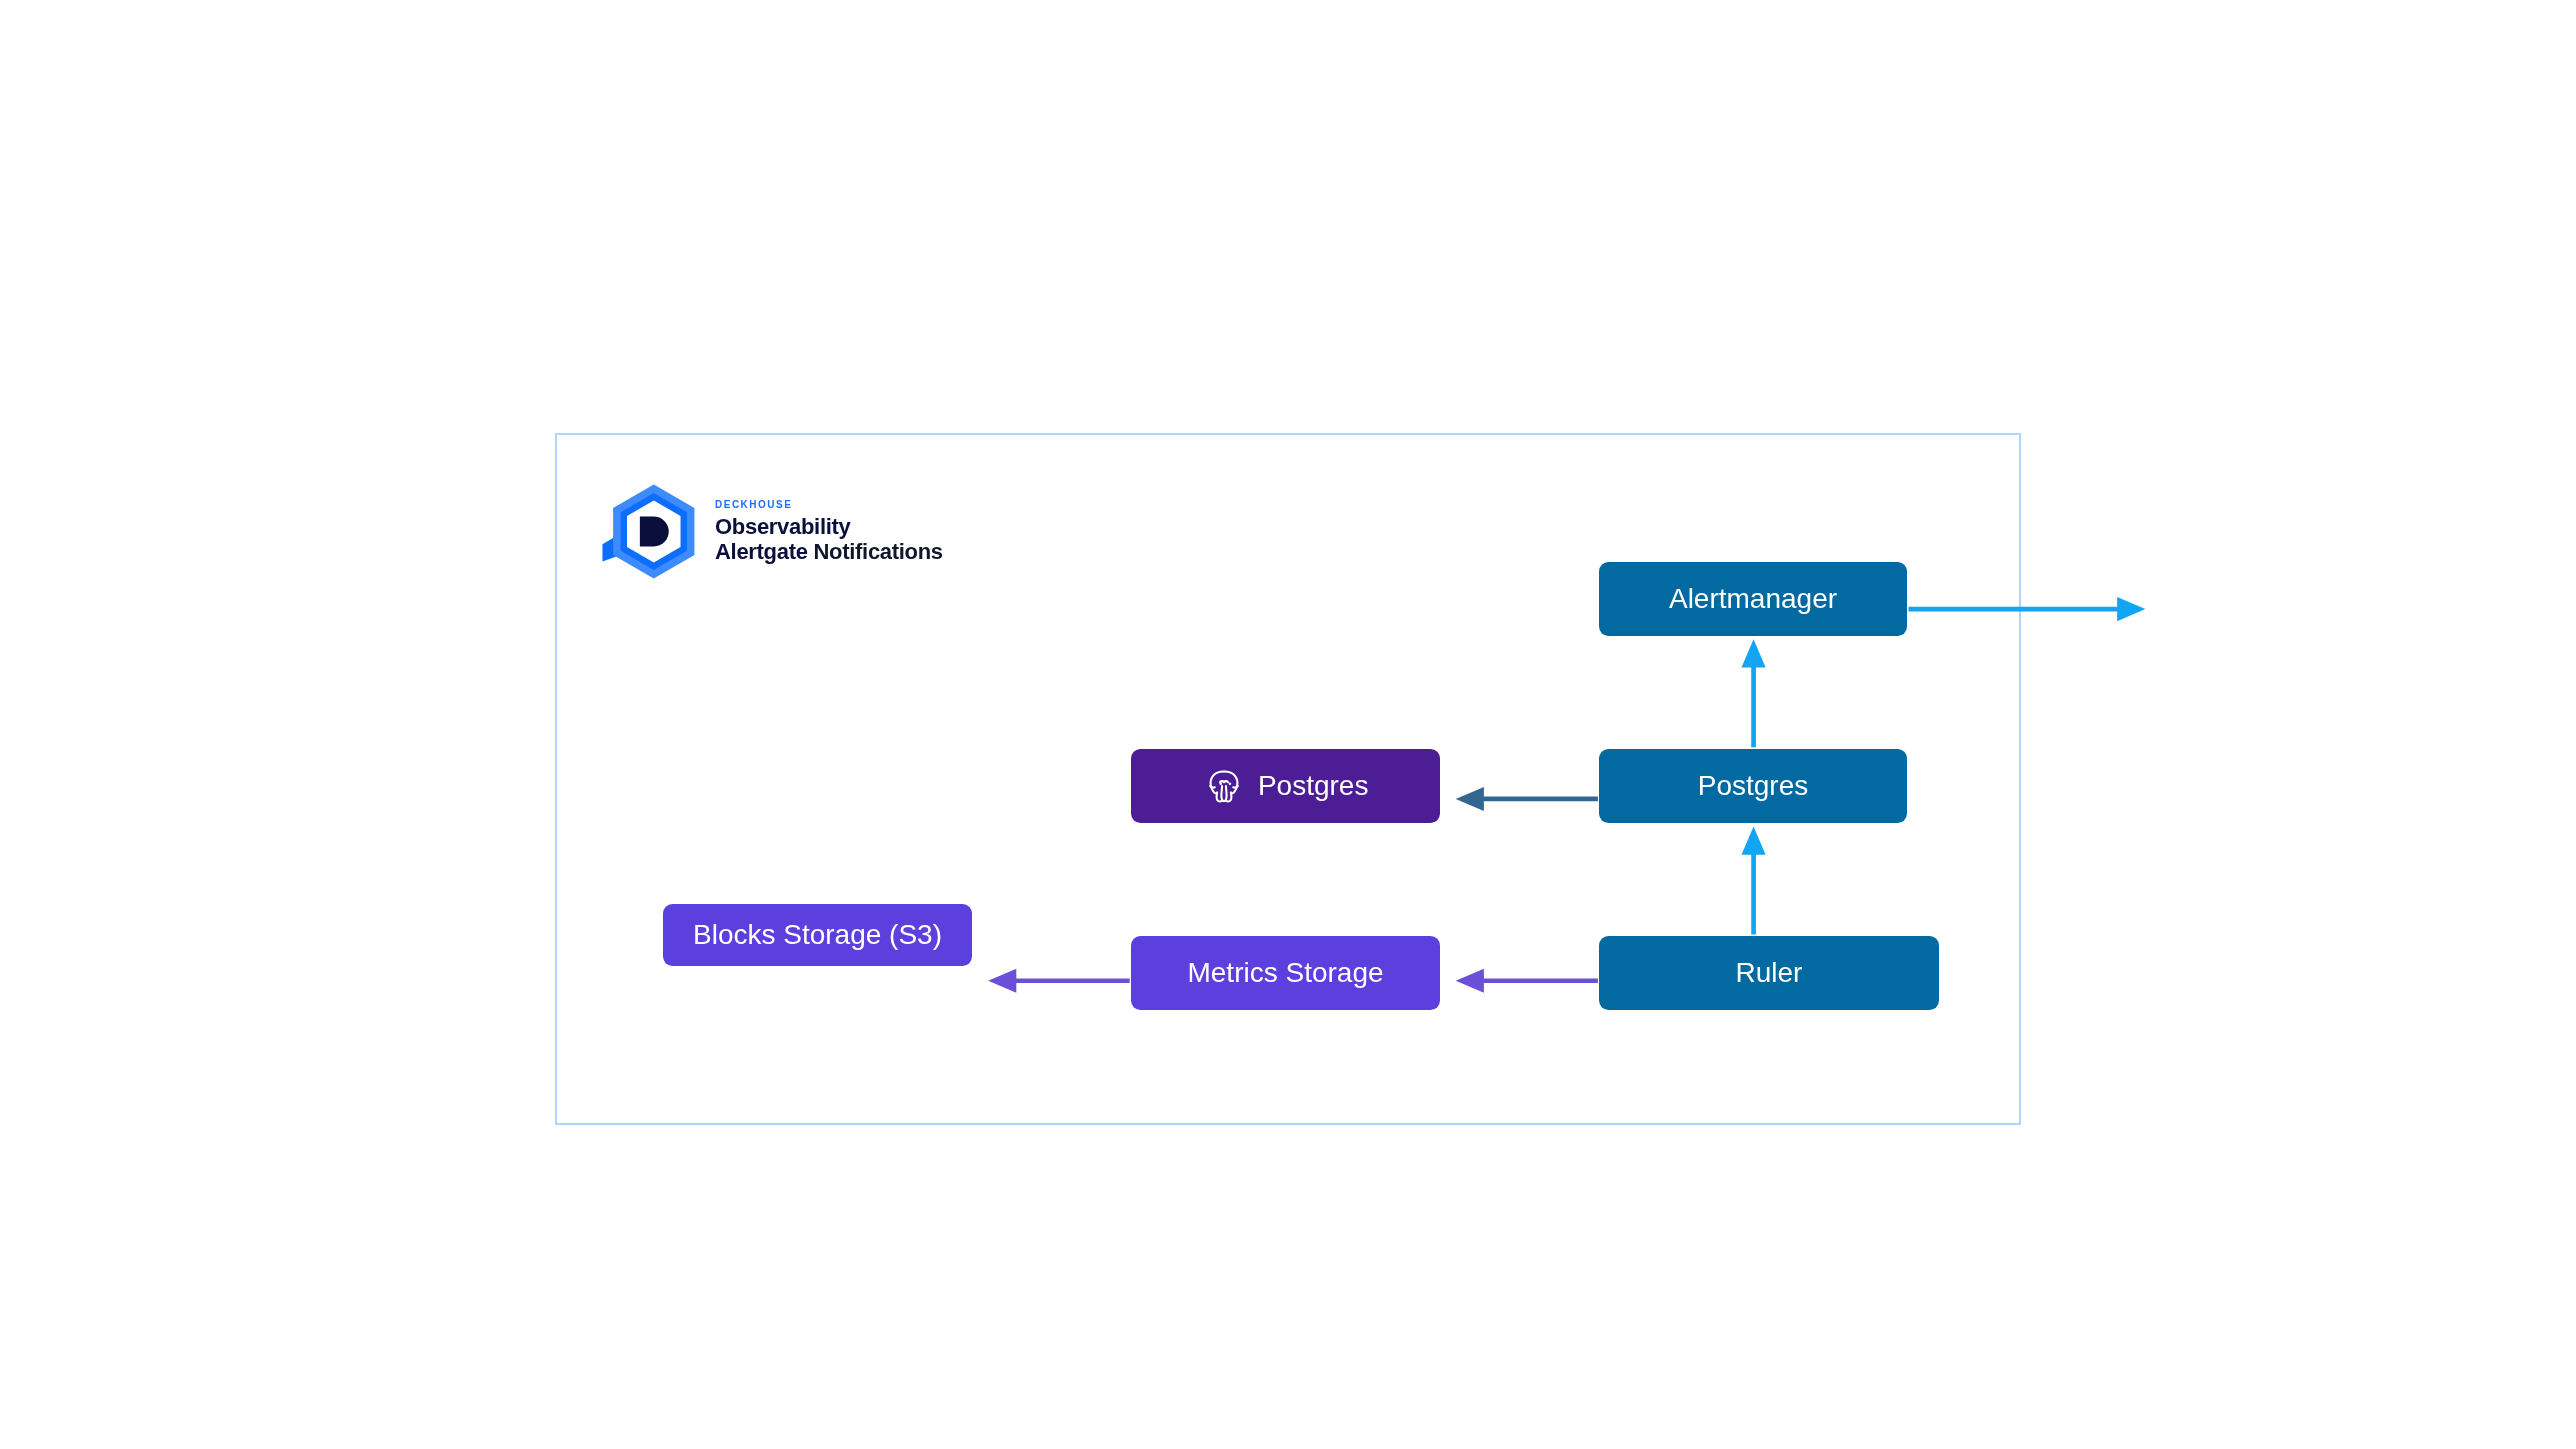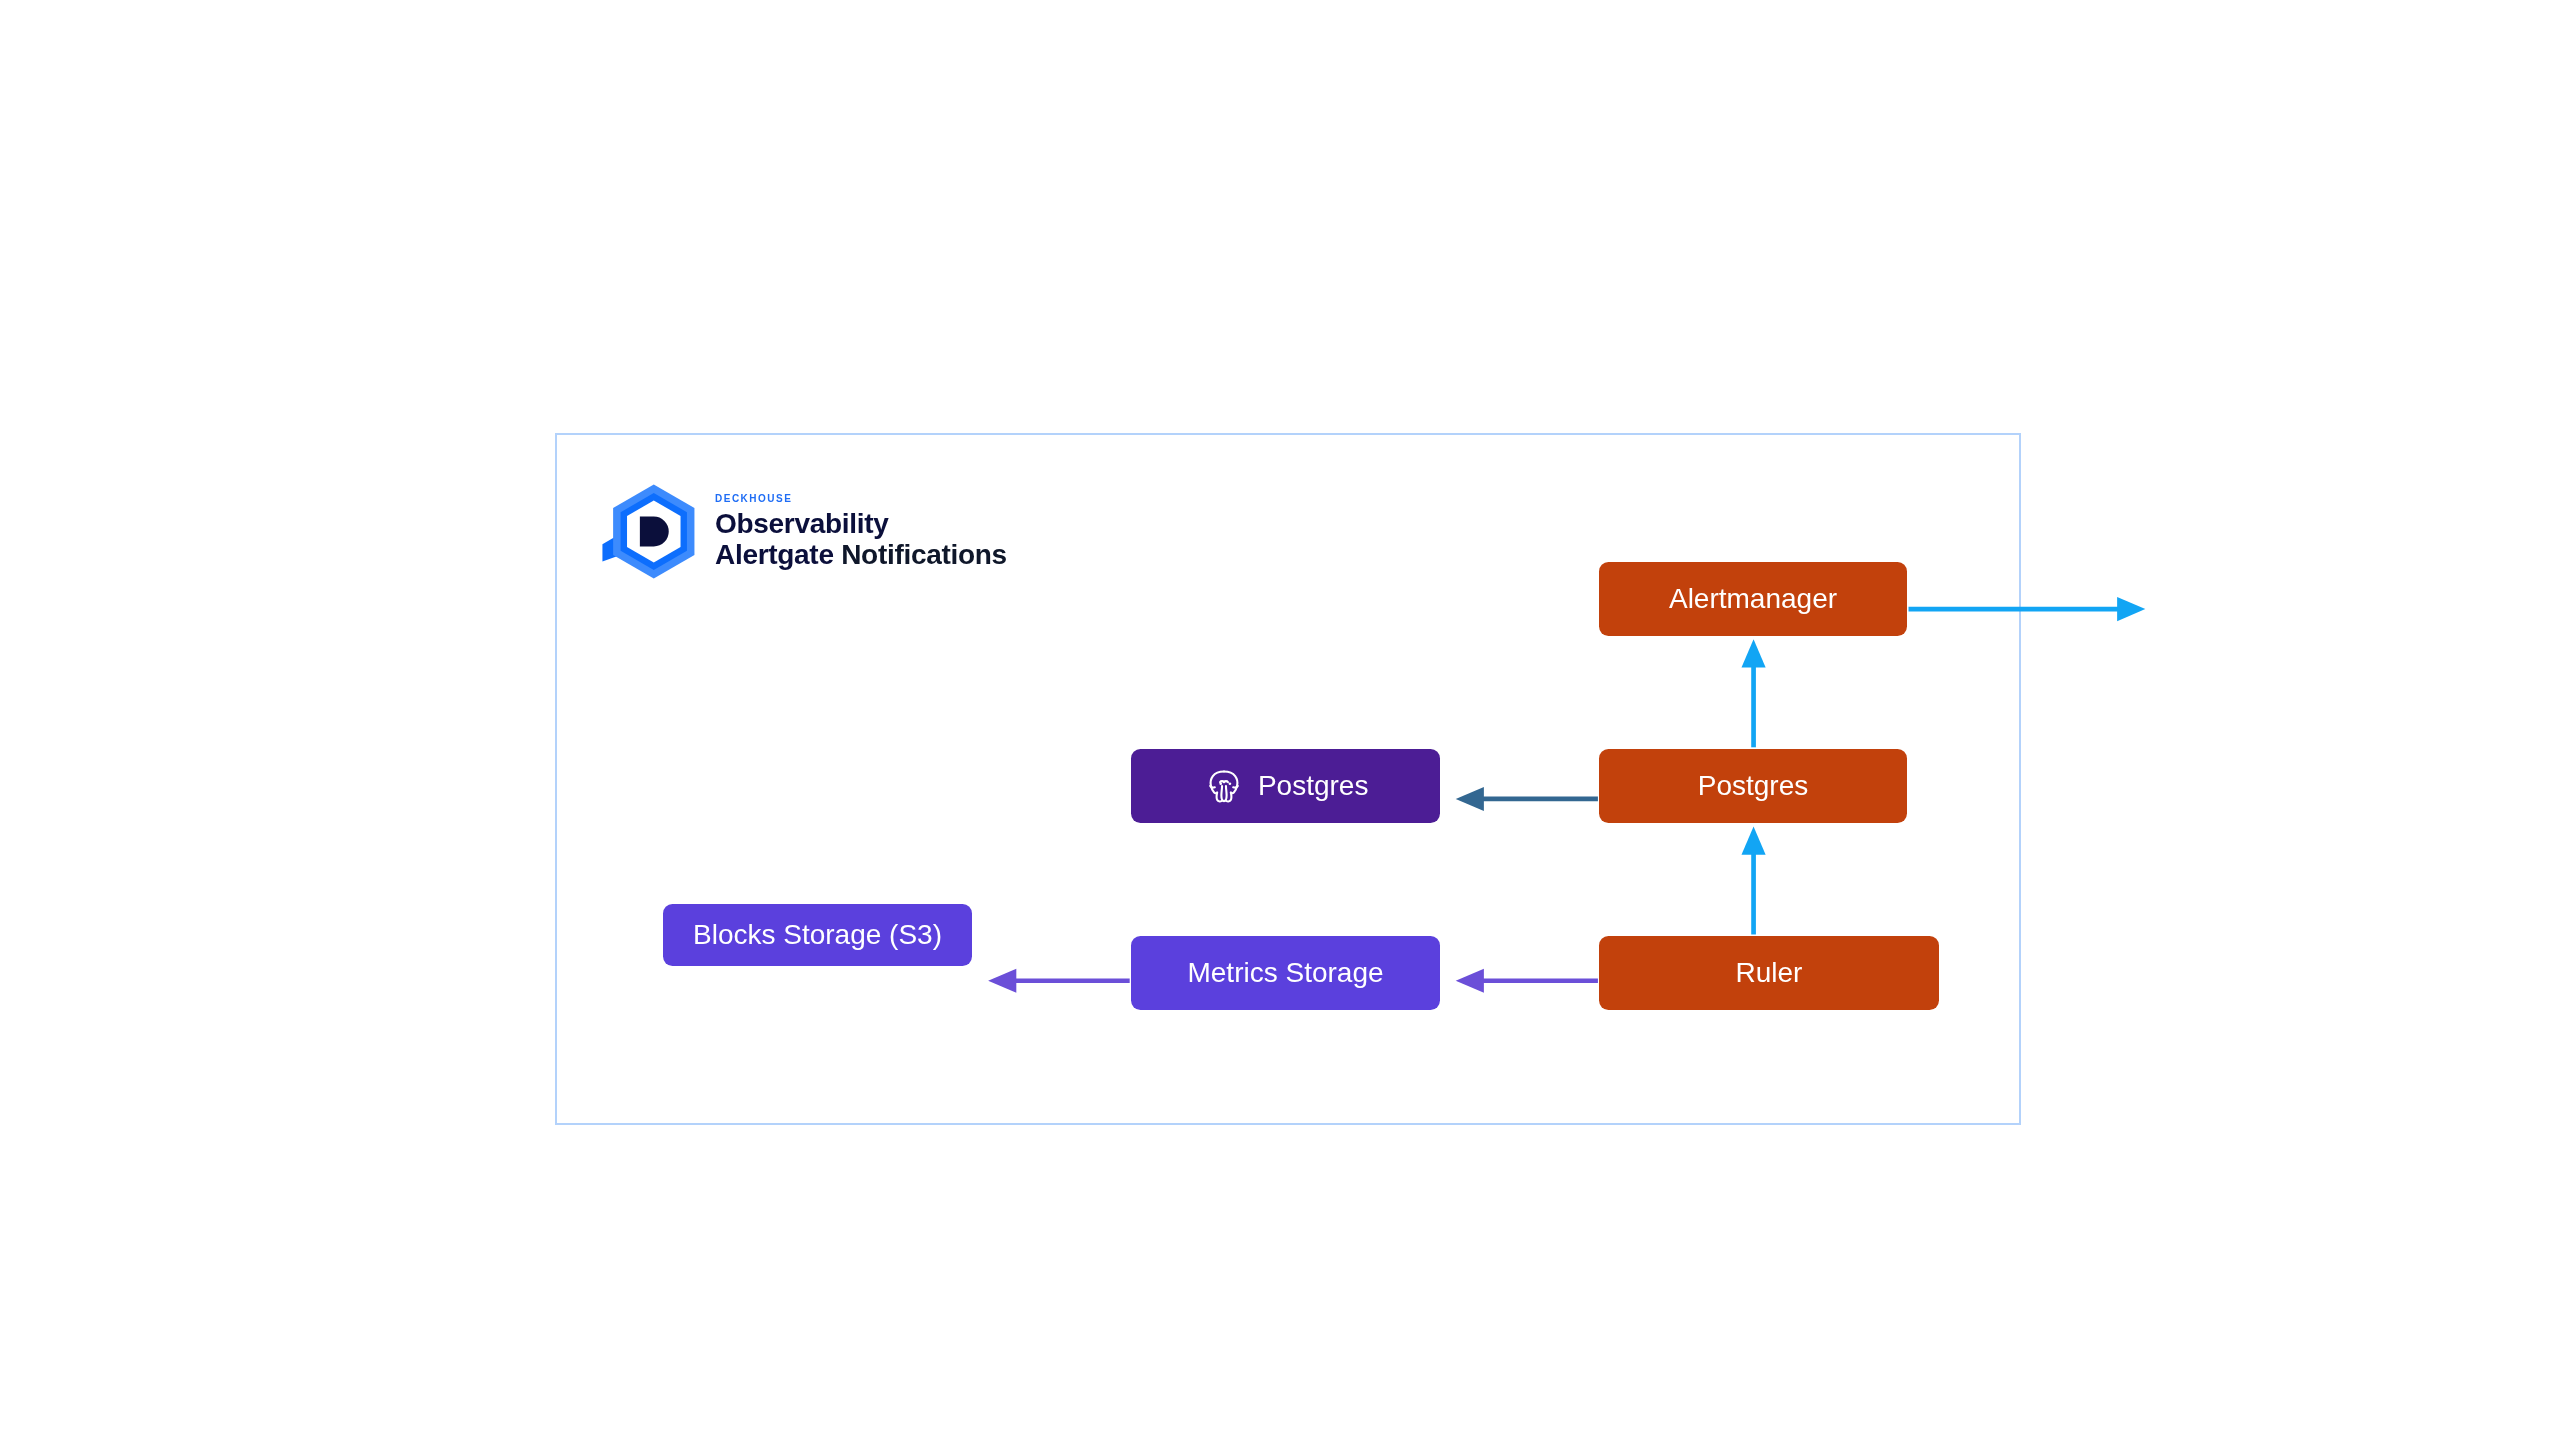--- a/index.html
+++ b/index.html
@@ -56,21 +56,21 @@
     line-height: 1;
   }
   .logo-eyebrow {
     font-size: 10px;
     font-weight: 700;
     letter-spacing: 1.5px;
     color: #1f6df5;
     margin-bottom: 6px;
   }
   .logo-line {
-    font-size: 28px;
+    font-size: 22px;
     font-weight: 700;
     color: #0b0f3b;
     letter-spacing: -0.3px;
     white-space: nowrap;
   }
   .logo-line.second { margin-top: 2.7px; }
   .logo-accent { color: #0f172a; }
 
   
   .node {
@@ -80,21 +80,21 @@
     align-items: center;
     justify-content: center;
     color: #ffffff;
     font-size: 28px;
     font-weight: 400;
     box-sizing: border-box;
     white-space: nowrap;
   }
   .node .node-label { pointer-events: none; }
 
-  .node-blue   { background: #c2410c; align-items: center; }
+  .node-blue   { background: #0369a1; align-items: center; }
   .node-purple { background: #5b40dd; }
   .node-pg     { background: #4c1d95; }
 
   .pg-inner {
     display: flex;
     align-items: center;
     gap: 13.4px;
   }
   .pg-icon { width: 42px; height: 42px; display: block; flex: 0 0 auto; }
 

